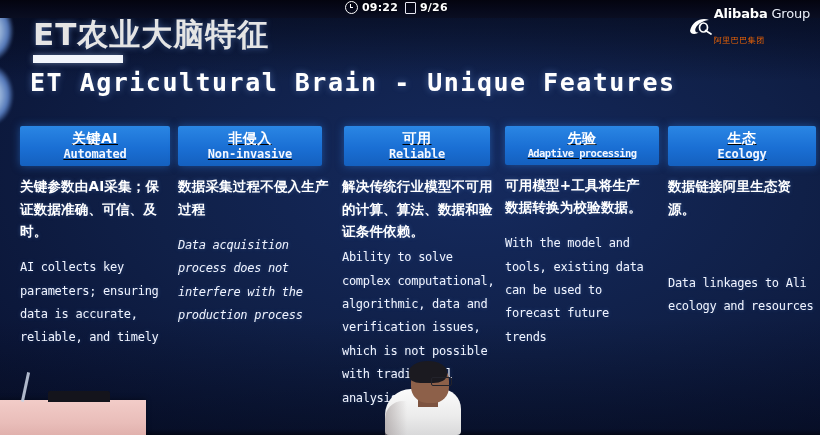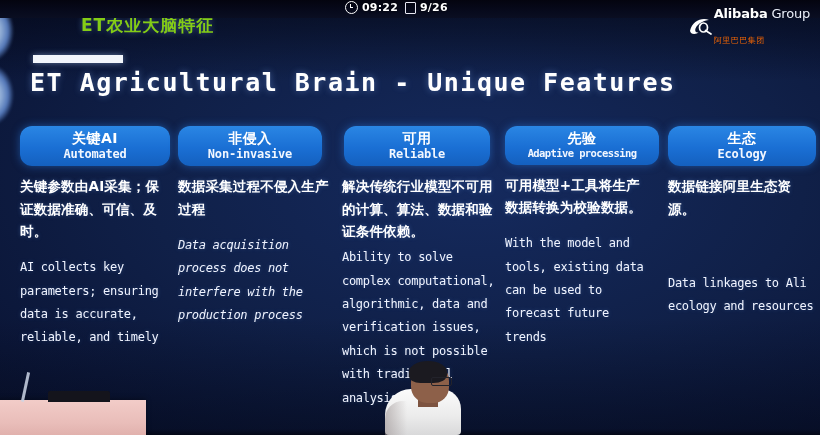--- a/index.html
+++ b/index.html
@@ -103,27 +103,26 @@
     filter: blur(1px);
   }
   .left-glow .lobe.top { top: -6px; border-radius: 0 0 70% 40%; }
   .left-glow .lobe.bot { top: 58px; border-radius: 0 45% 0 0; }
 
   
   .title-cn {
     position: absolute;
     left: 33px; top: 14px;
     font-family: "DejaVu Sans", sans-serif;
-    font-size: 17px;
-    font-weight: bold;
-    color: #84cc16;
+    font-size: 31px;
+    font-weight: bold;
+    color: #e5e5e5;
     letter-spacing: 1px;
     z-index: 20;
     text-shadow: 0 0 6px rgba(120,170,255,.45);
-    margin-left: 48px;
   }
   .title-rule {
     position: absolute;
     left: 33px; top: 55px;
     width: 90px; height: 8px;
     background: #f2f5fb;
     z-index: 20;
     box-shadow: 0 0 6px rgba(180,210,255,.5);
   }
   .title-en {
@@ -181,24 +180,25 @@
     left: 0; top: 0;
     width: 820px; height: 435px;
     z-index: 18;
   }
   .col {
     position: absolute;
     top: 126px;
   }
   .col-head {
     background: linear-gradient(180deg, #2a86e4 0%, #1a6fd4 55%, #1460bf 100%);
-    border-radius: 12px;
+    border-radius: 2px;
     padding: 4px 6px 5px 6px;
     text-align: center;
     box-shadow: 0 0 9px rgba(40,120,220,.55);
+    text-decoration: underline;
   }
   .col-head .cn {
     font-family: "DejaVu Sans", sans-serif;
     font-size: 14px;
     font-weight: bold;
     color: #ffffff;
     line-height: 1.15;
     letter-spacing: 0.5px;
   }
   .col-head .en {

